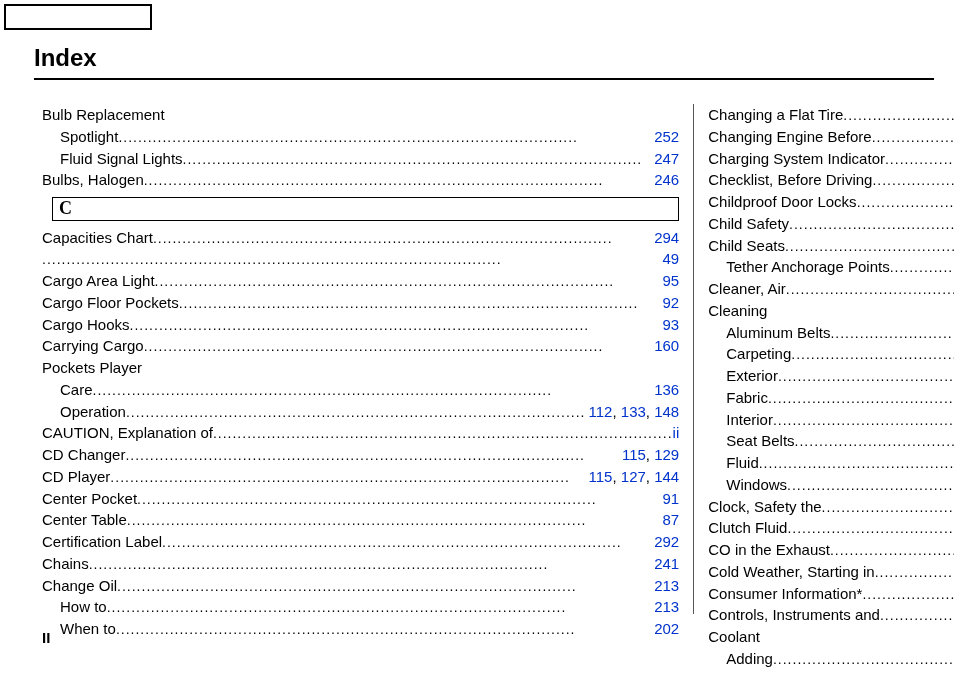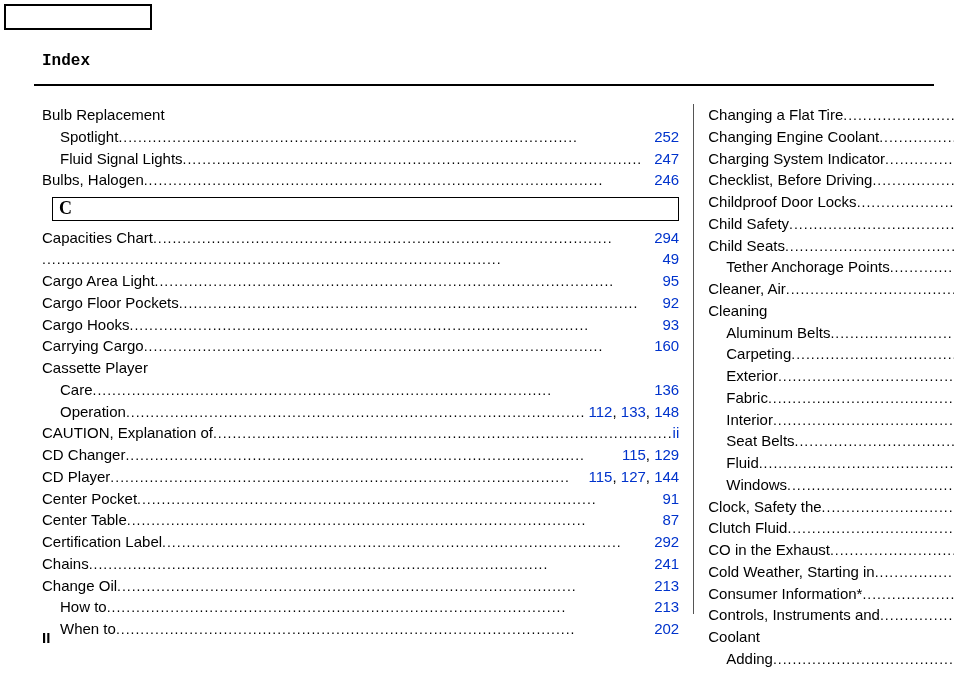--- a/index.html
+++ b/index.html
@@ -24,24 +24,23 @@
   }
   .title-bar {
     position: absolute;
     top: 44px;
     left: 34px;
     right: 20px;
     border-bottom: 2px solid #000;
     padding-bottom: 6px;
   }
   .title-bar h1 {
-    margin: 8px;
-    font-size: 16px;
+    margin: 0;
+    font-size: 24px;
     font-weight: bold;
-    font-family: Liberation Mono, monospace;
   }
   .columns {
     position: absolute;
     top: 104px;
     left: 42px;
     right: 20px;
     bottom: 60px;
     display: flex;
     gap: 0;
   }
@@ -155,21 +154,21 @@
         <span class="label">Cargo Hooks</span>
         <span class="dots"></span>
         <span class="pages"><a class="pg">93</a></span>
       </div>
       <div class="entry">
         <span class="label">Carrying Cargo</span>
         <span class="dots"></span>
         <span class="pages"><a class="pg">160</a></span>
       </div>
       <div class="entry noline">
-        <span class="label">Cassette Player</span>
+        <span class="label">Pockets Player</span>
         <span class="dots"></span>
         <span class="pages"></span>
       </div>
       <div class="entry sub">
         <span class="label">Care</span>
         <span class="dots"></span>
         <span class="pages"><a class="pg">136</a></span>
       </div>
       <div class="entry sub">
         <span class="label">Operation</span>
@@ -226,21 +225,21 @@
         <span class="dots"></span>
         <span class="pages"><a class="pg">202</a></span>
       </div>
     </div>
   <div class="col">
       <div class="entry">
         <span class="label">Changing a Flat Tire </span>
         <span class="dots"></span>
       </div>
       <div class="entry">
-        <span class="label">Changing Engine Coolant</span>
+        <span class="label">Changing Engine Before</span>
         <span class="dots"></span>
       </div>
       <div class="entry">
         <span class="label">Charging System Indicator </span>
         <span class="dots"></span>
       </div>
       <div class="entry">
         <span class="label">Checklist, Before Driving</span>
         <span class="dots"></span>
       </div>

